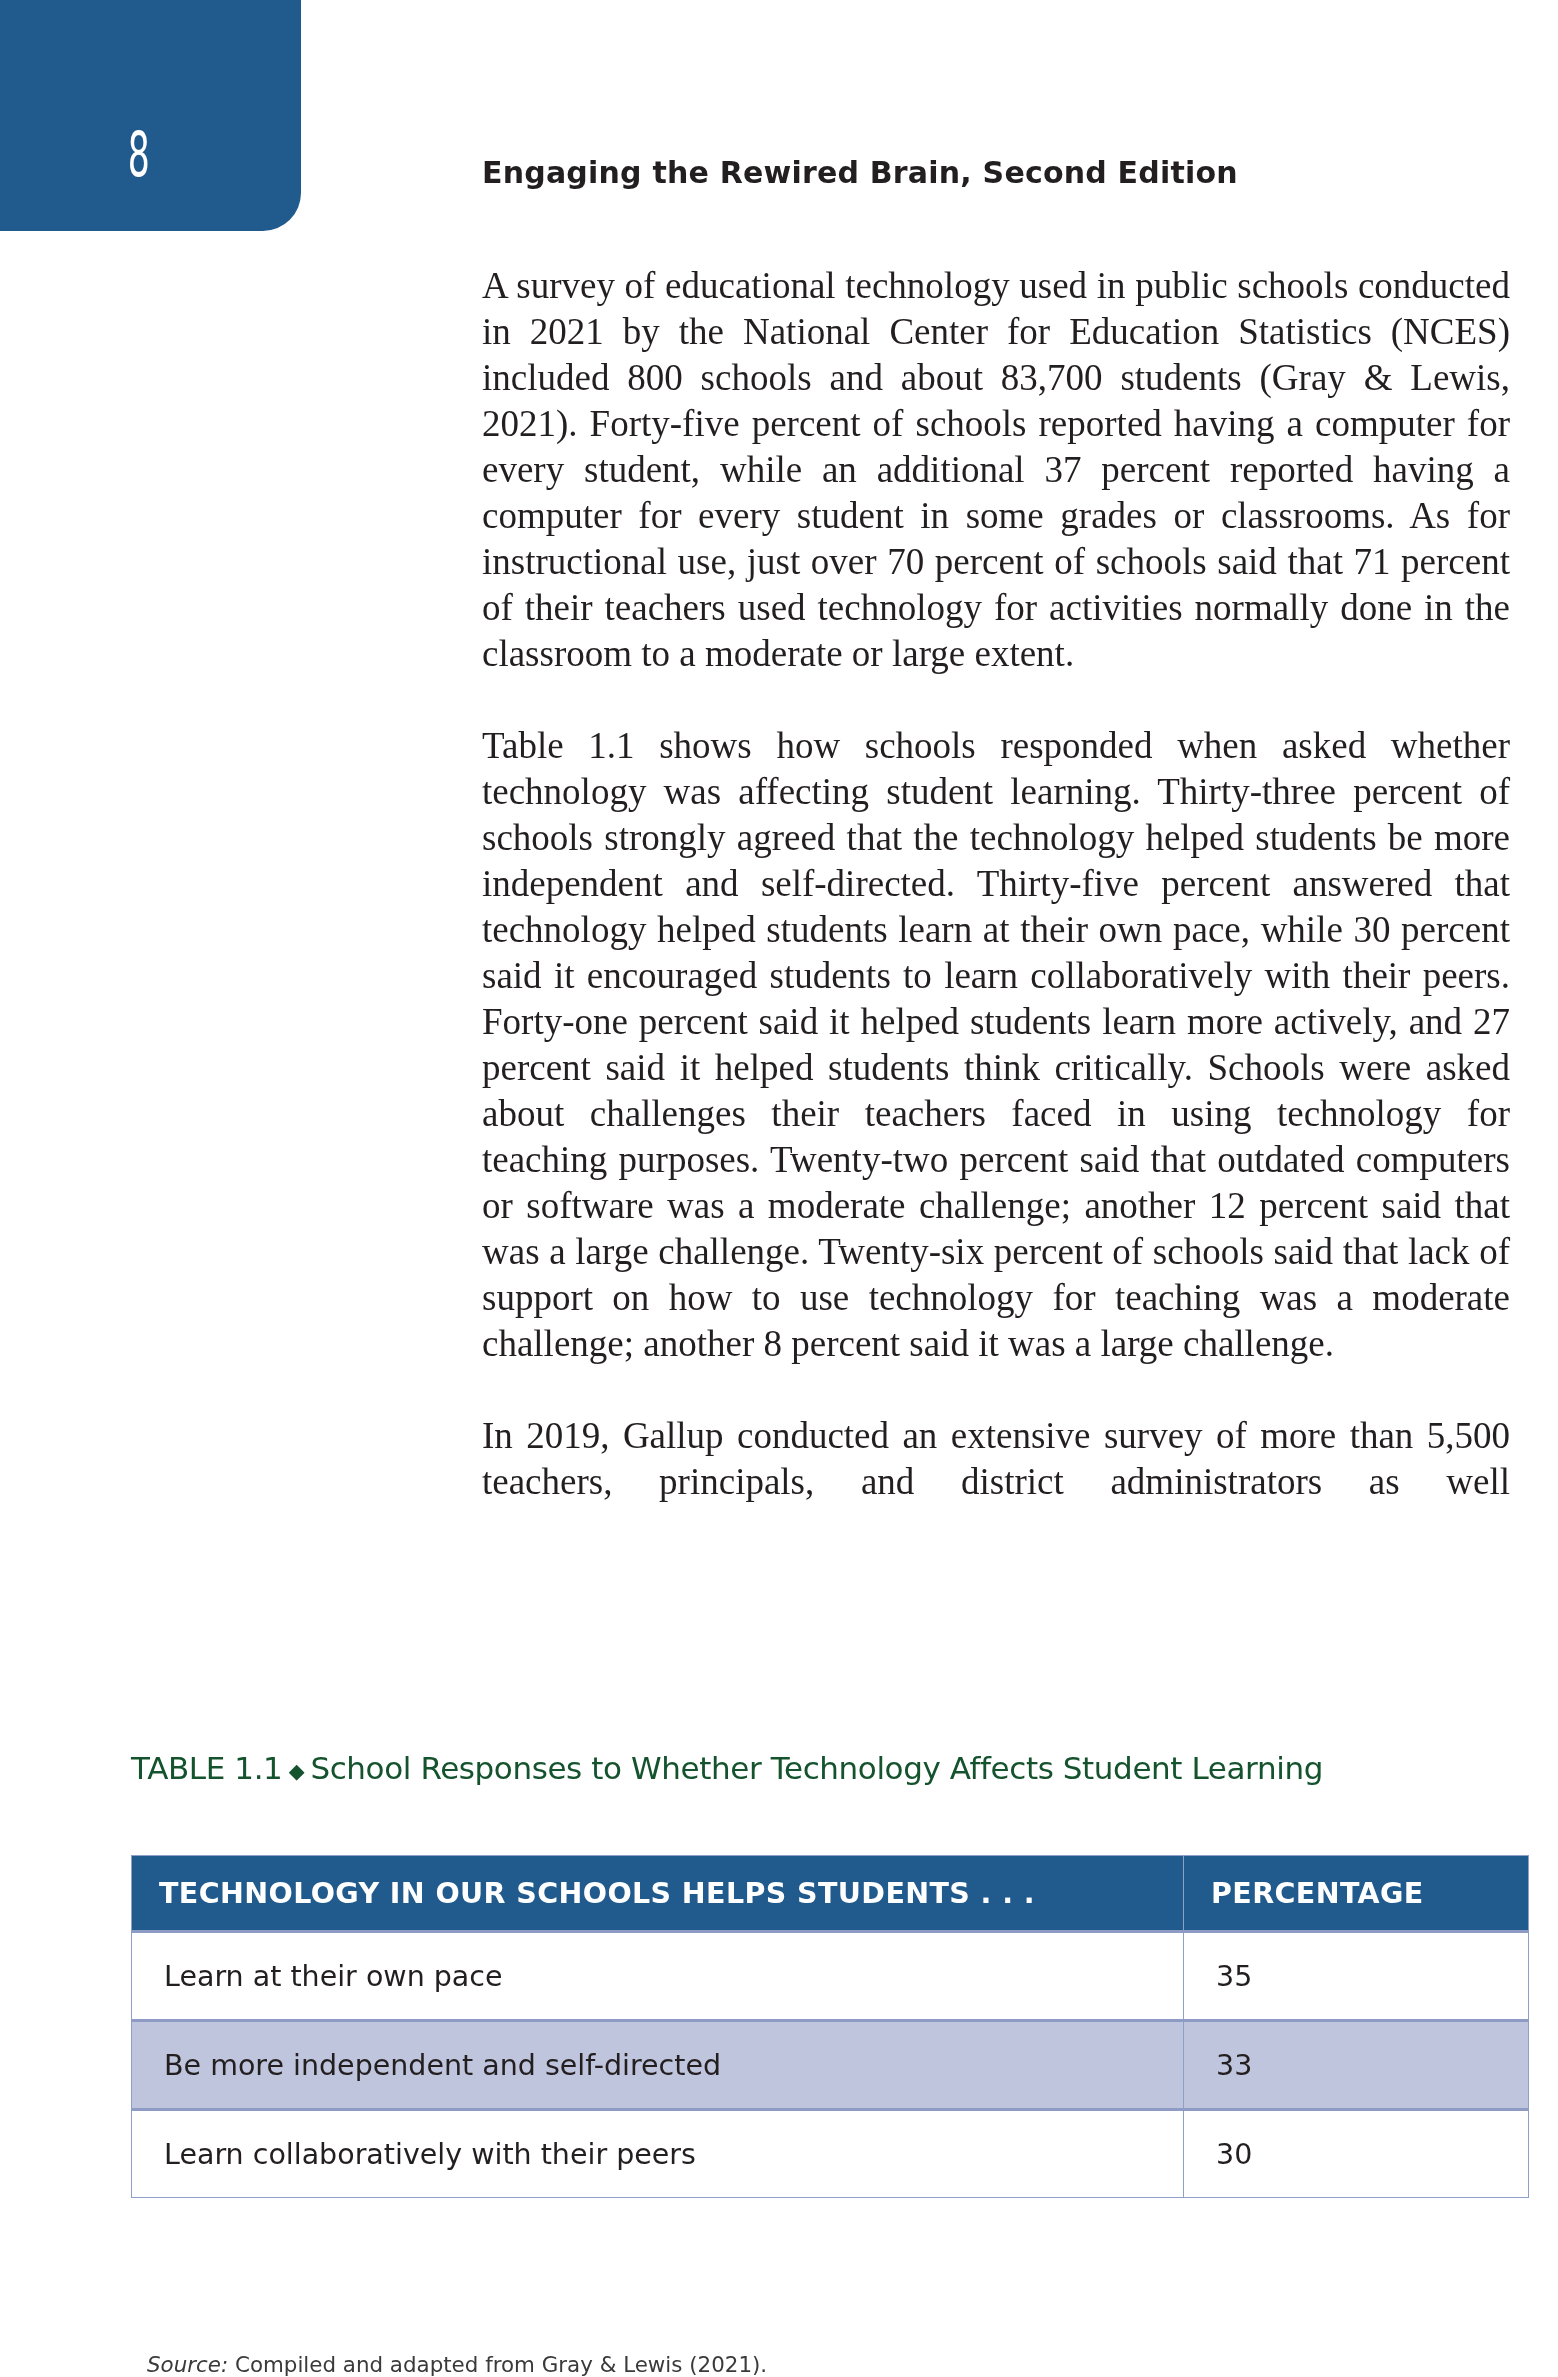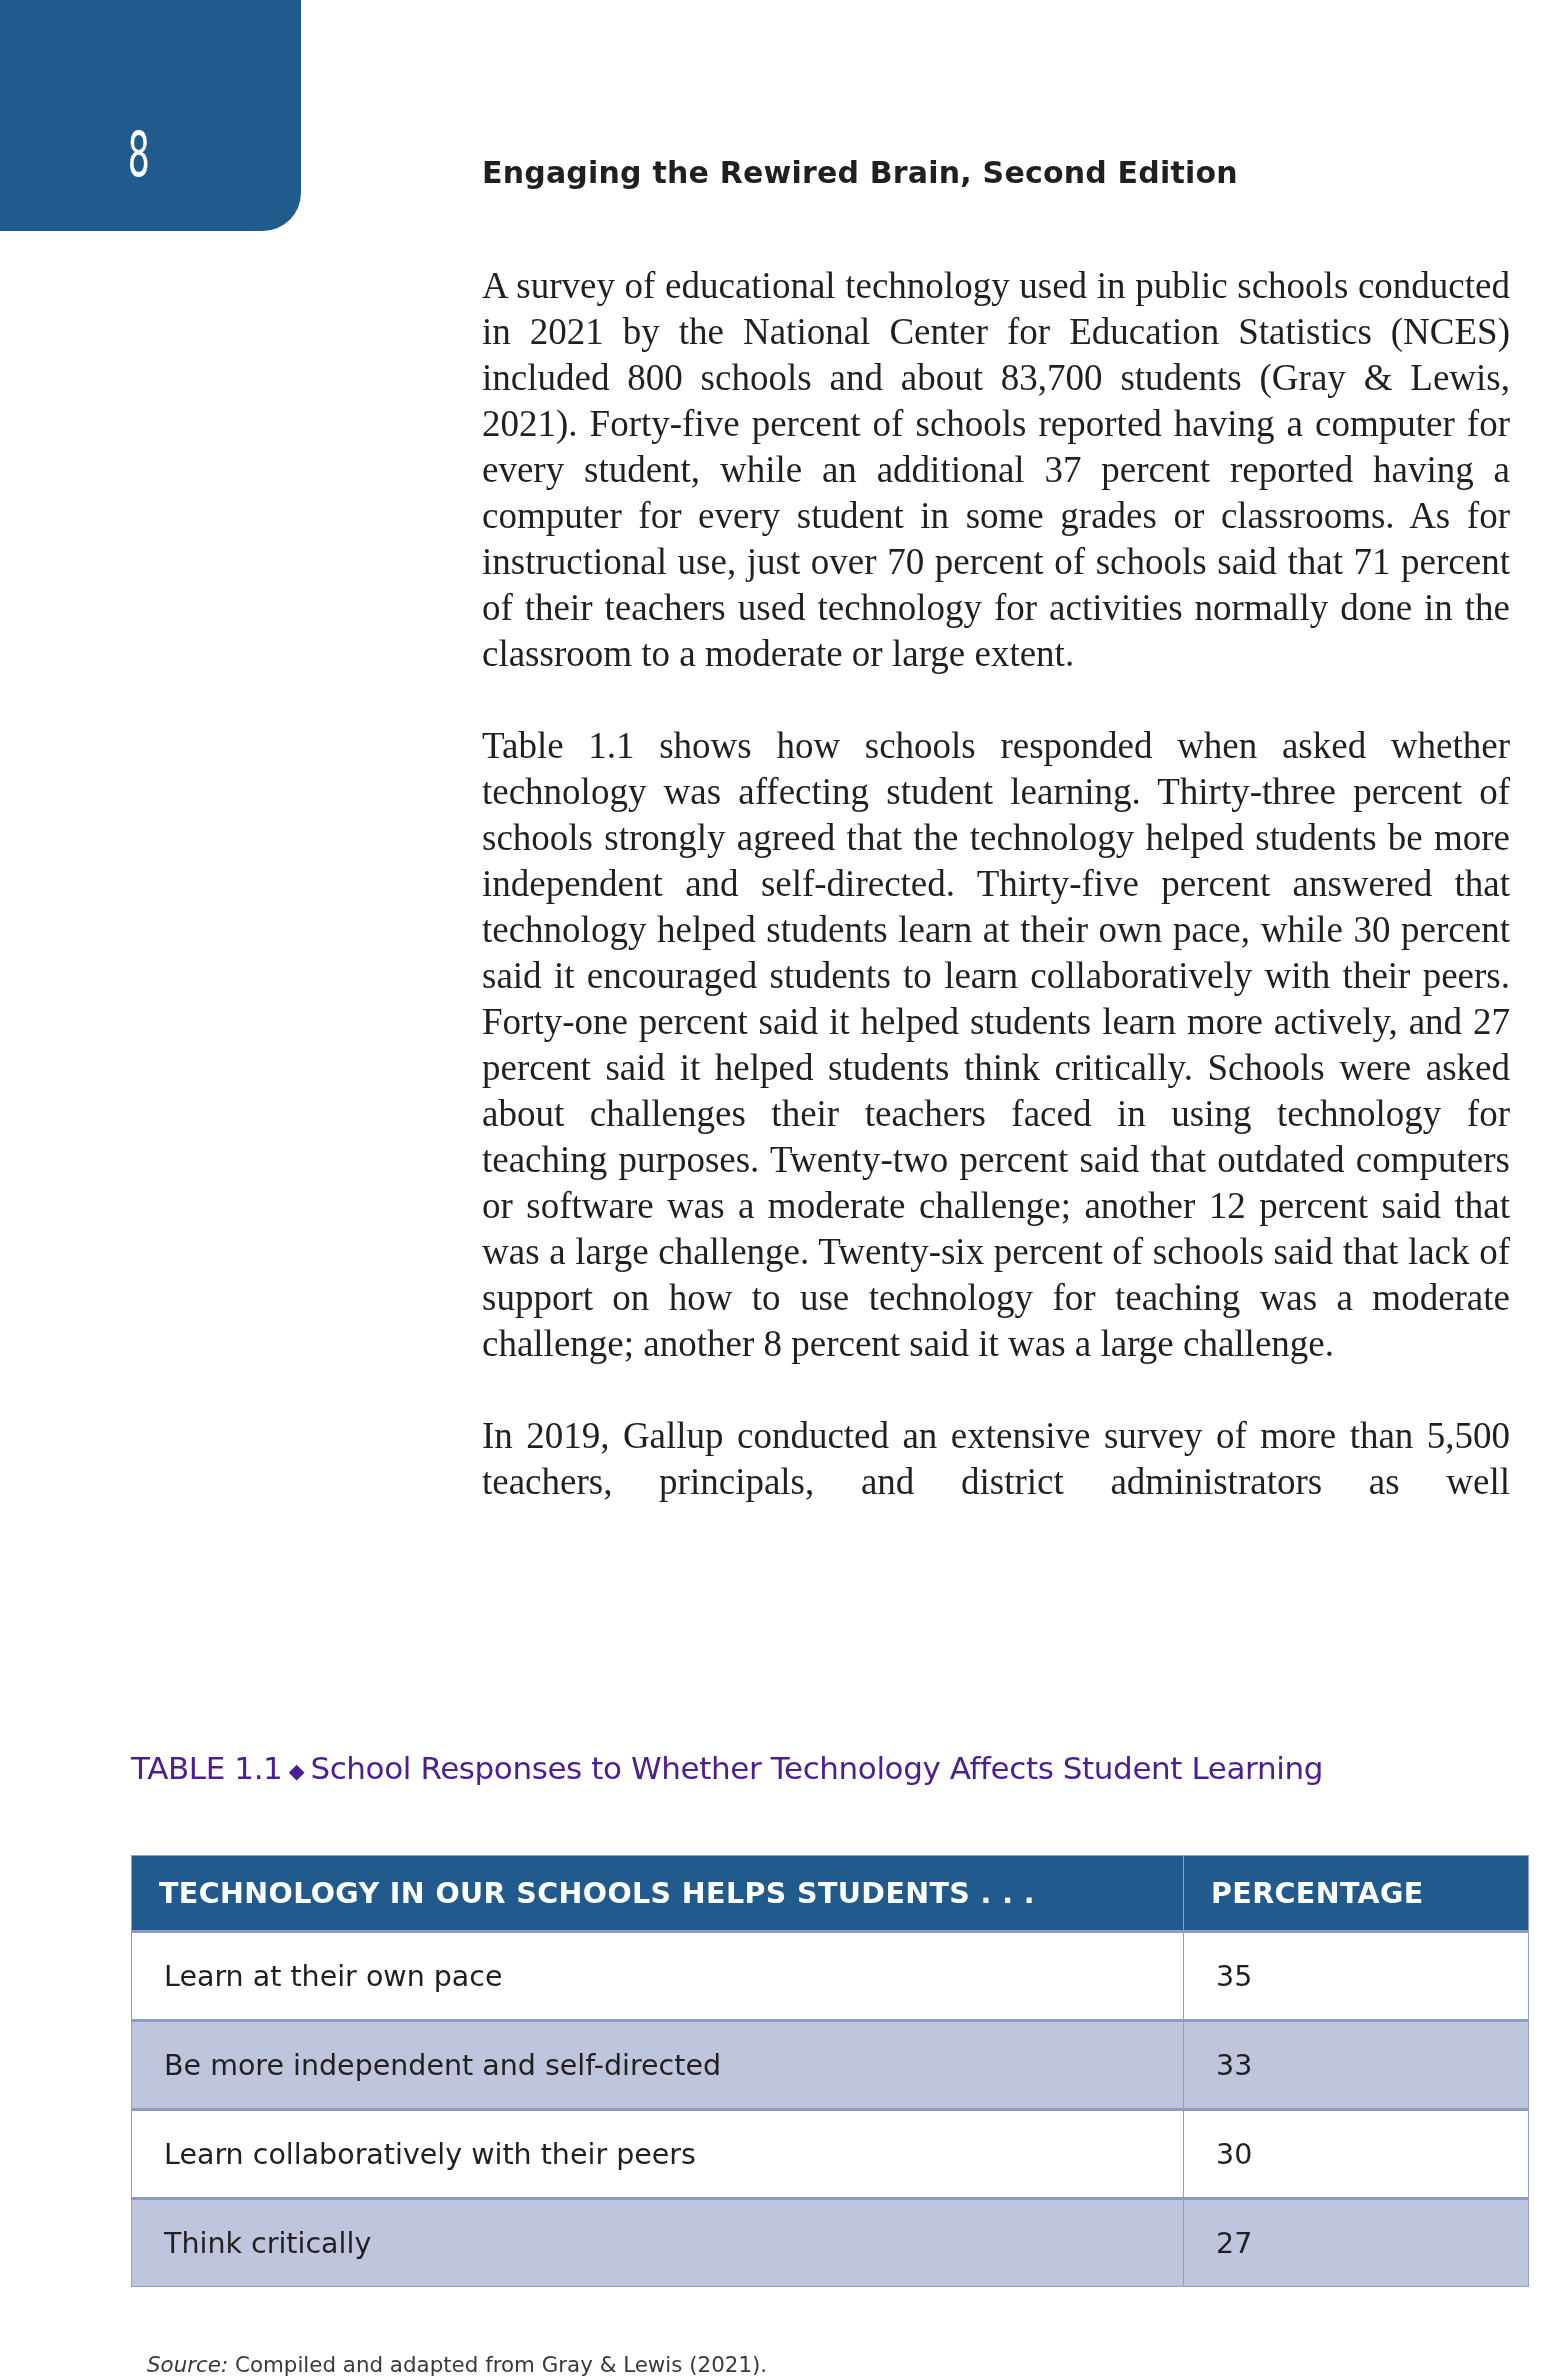--- a/index.html
+++ b/index.html
@@ -19,21 +19,21 @@
     font-size: 30px; color: #231f20; letter-spacing: 0.2px;
   }
   .body-col {
     position: absolute; left: 482px; top: 263px; width: 1028px;
     font-family: "Liberation Serif", serif; font-size: 37px; line-height: 46px;
     color: #231f20; text-align: justify; hyphens: manual;
   }
   .body-col p { margin: 0 0 46px 0; }
   .table-caption {
     position: absolute; left: 131px; top: 1750px;
-    font-family: "DejaVu Sans", sans-serif; font-size: 31px; color: #4c1d95;
+    font-family: "DejaVu Sans", sans-serif; font-size: 31px; color: #14532d;
     letter-spacing: -0.4px;
   }
   .table-caption .diamond { font-size: 20.6px; vertical-align: middle; margin: 0 6.3px; }
   table.data {
     position: absolute; left: 131px; top: 1813px; width: 1398px;
     border-collapse: collapse; font-family: "DejaVu Sans", sans-serif; margin-top: 42px;
   }
   table.data th {
     background: #215a8c; color: #ffffff; font-size: 28.5px; font-weight: bold;
     text-align: left; height: 74px; padding: 0 0 0 27px; letter-spacing: 0.4px;
@@ -84,23 +84,19 @@
       <td class="pct">35</td>
     </tr>
     <tr class="shade">
       <td>Be more independent and self-directed</td>
       <td class="pct">33</td>
     </tr>
     <tr class="plain">
       <td>Learn collaboratively with their peers</td>
       <td class="pct">30</td>
     </tr>
-    <tr class="shade">
-      <td>Think critically</td>
-      <td class="pct">27</td>
-    </tr>
   </tbody>
 </table>
 
 <div class="source">
   <i>Source:</i><span> Compiled and adapted from Gray &amp; Lewis (2021).</span>
 </div>
 
 
 </body></html>

